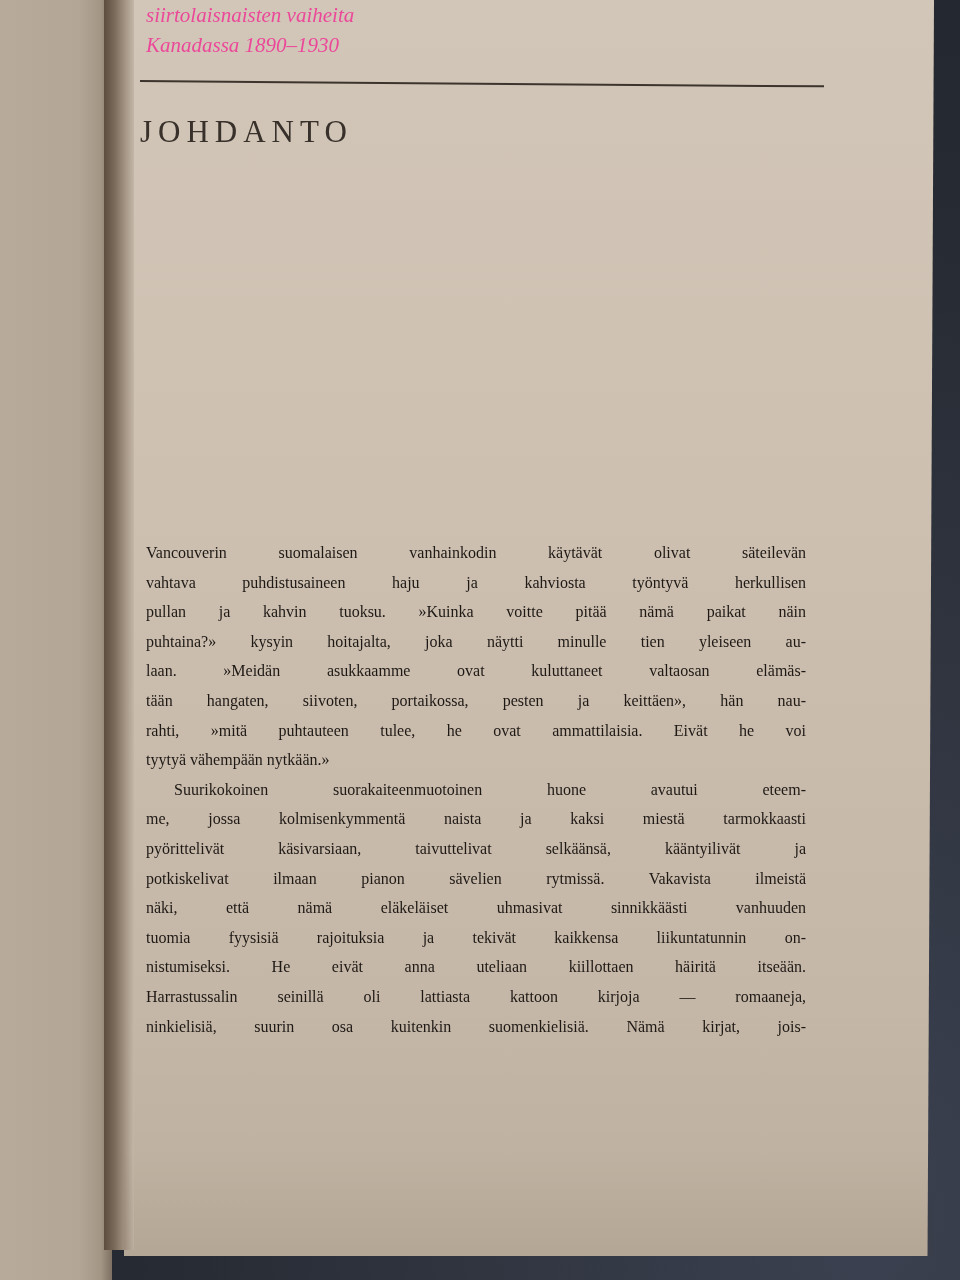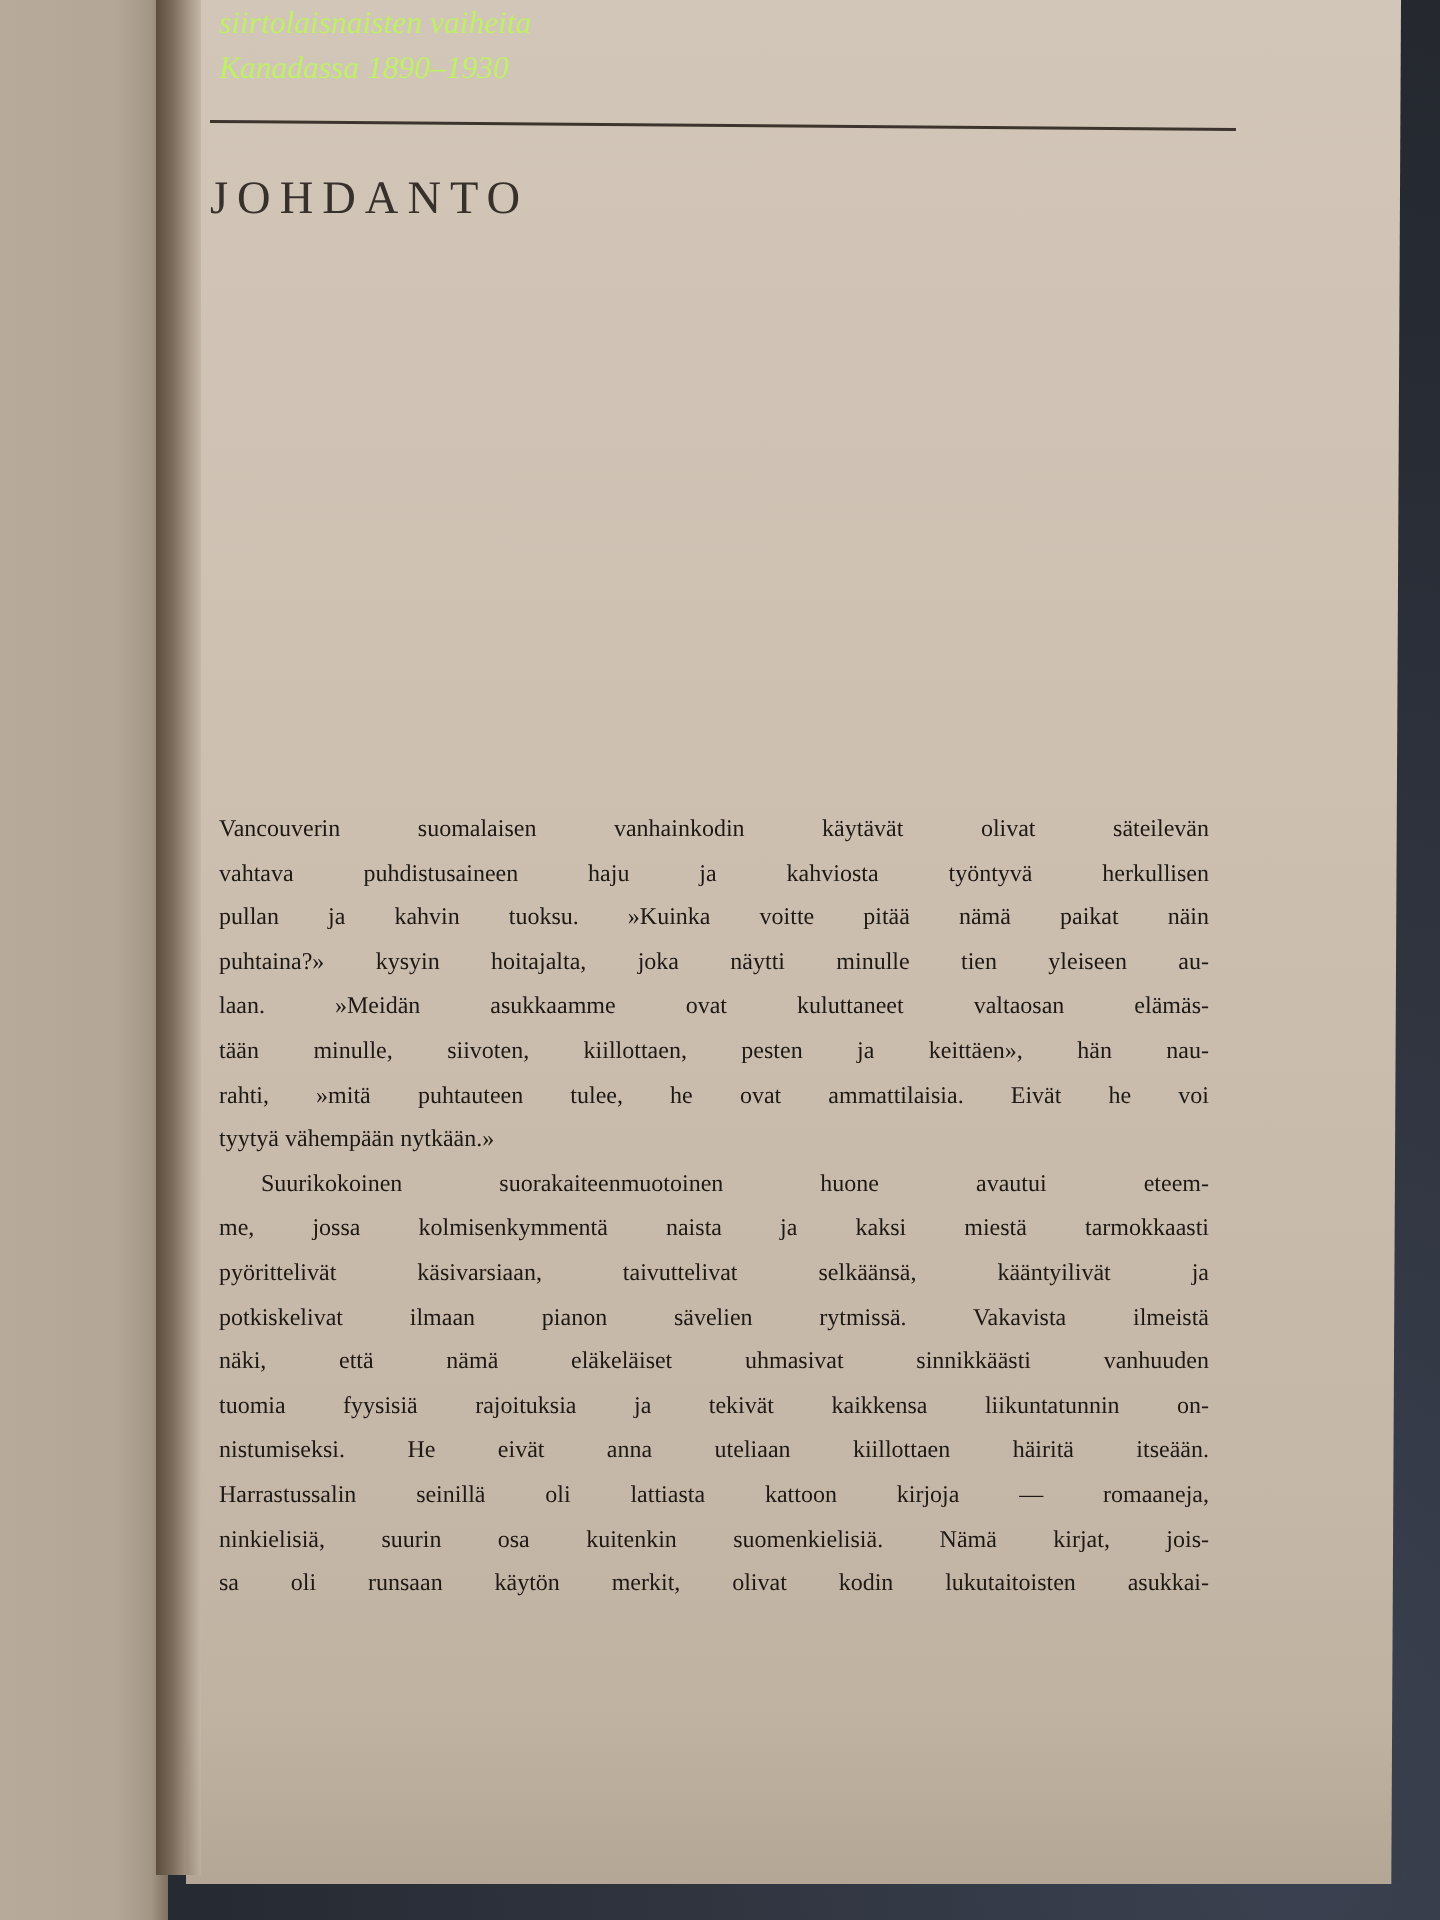--- a/index.html
+++ b/index.html
@@ -38,21 +38,21 @@
       width: 810px; height: 1256px;
       background: linear-gradient(to bottom, #d2c6b8 0%, #cdc0b1 40%, #c5b7a7 80%, #bcae9d 100%);
       clip-path: polygon(0 0, 100% 0, 99.2% 100%, 0 100%);
     }
     .header {
       position: absolute;
       left: 146px; top: 0;
       font-style: italic;
       font-size: 21px;
       line-height: 30px;
-      color: #bef264;
+      color: #ec4899;
     }
     .header .line { display: block; white-space: nowrap; }
     .rule {
       position: absolute;
       left: 140px; top: 80px;
       width: 684px; height: 2px;
       background: #3c342d;
       transform: rotate(0.45deg);
       transform-origin: left center;
     }
@@ -103,29 +103,28 @@
 <div class="rule"></div>
 
 <div class="chapter-title">JOHDANTO</div>
 
 <div class="body-text">
   <span class="ln">Vancouverin suomalaisen vanhainkodin käytävät olivat säteilevän</span>
   <span class="ln">vahtava puhdistusaineen haju ja kahviosta työntyvä herkullisen</span>
   <span class="ln">pullan ja kahvin tuoksu. »Kuinka voitte pitää nämä paikat näin</span>
   <span class="ln">puhtaina?» kysyin hoitajalta, joka näytti minulle tien yleiseen au-</span>
   <span class="ln">laan. »Meidän asukkaamme ovat kuluttaneet valtaosan elämäs-</span>
-  <span class="ln">tään minulle, siivoten, kiillottaen, pesten ja keittäen», hän nau-</span>
+  <span class="ln">tään hangaten, siivoten, portaikossa, pesten ja keittäen», hän nau-</span>
   <span class="ln">rahti, »mitä puhtauteen tulee, he ovat ammattilaisia. Eivät he voi</span>
   <span class="ln last">tyytyä vähempään nytkään.»</span>
 
   <span class="ln indent">Suurikokoinen suorakaiteenmuotoinen huone avautui eteem-</span>
   <span class="ln">me, jossa kolmisenkymmentä naista ja kaksi miestä tarmokkaasti</span>
   <span class="ln">pyörittelivät käsivarsiaan, taivuttelivat selkäänsä, kääntyilivät ja</span>
   <span class="ln">potkiskelivat ilmaan pianon sävelien rytmissä. Vakavista ilmeistä</span>
   <span class="ln">näki, että nämä eläkeläiset uhmasivat sinnikkäästi vanhuuden</span>
   <span class="ln">tuomia fyysisiä rajoituksia ja tekivät kaikkensa liikuntatunnin on-</span>
   <span class="ln">nistumiseksi. He eivät anna uteliaan kiillottaen häiritä itseään.</span>
   <span class="ln">Harrastussalin seinillä oli lattiasta kattoon kirjoja — romaaneja,</span>
   <span class="ln">ninkielisiä, suurin osa kuitenkin suomenkielisiä. Nämä kirjat, jois-</span>
-  <span class="ln">sa oli runsaan käytön merkit, olivat kodin lukutaitoisten asukkai-</span>
 </div>
 
 <div class="shadow-bottom"></div>
 
 </body></html>

